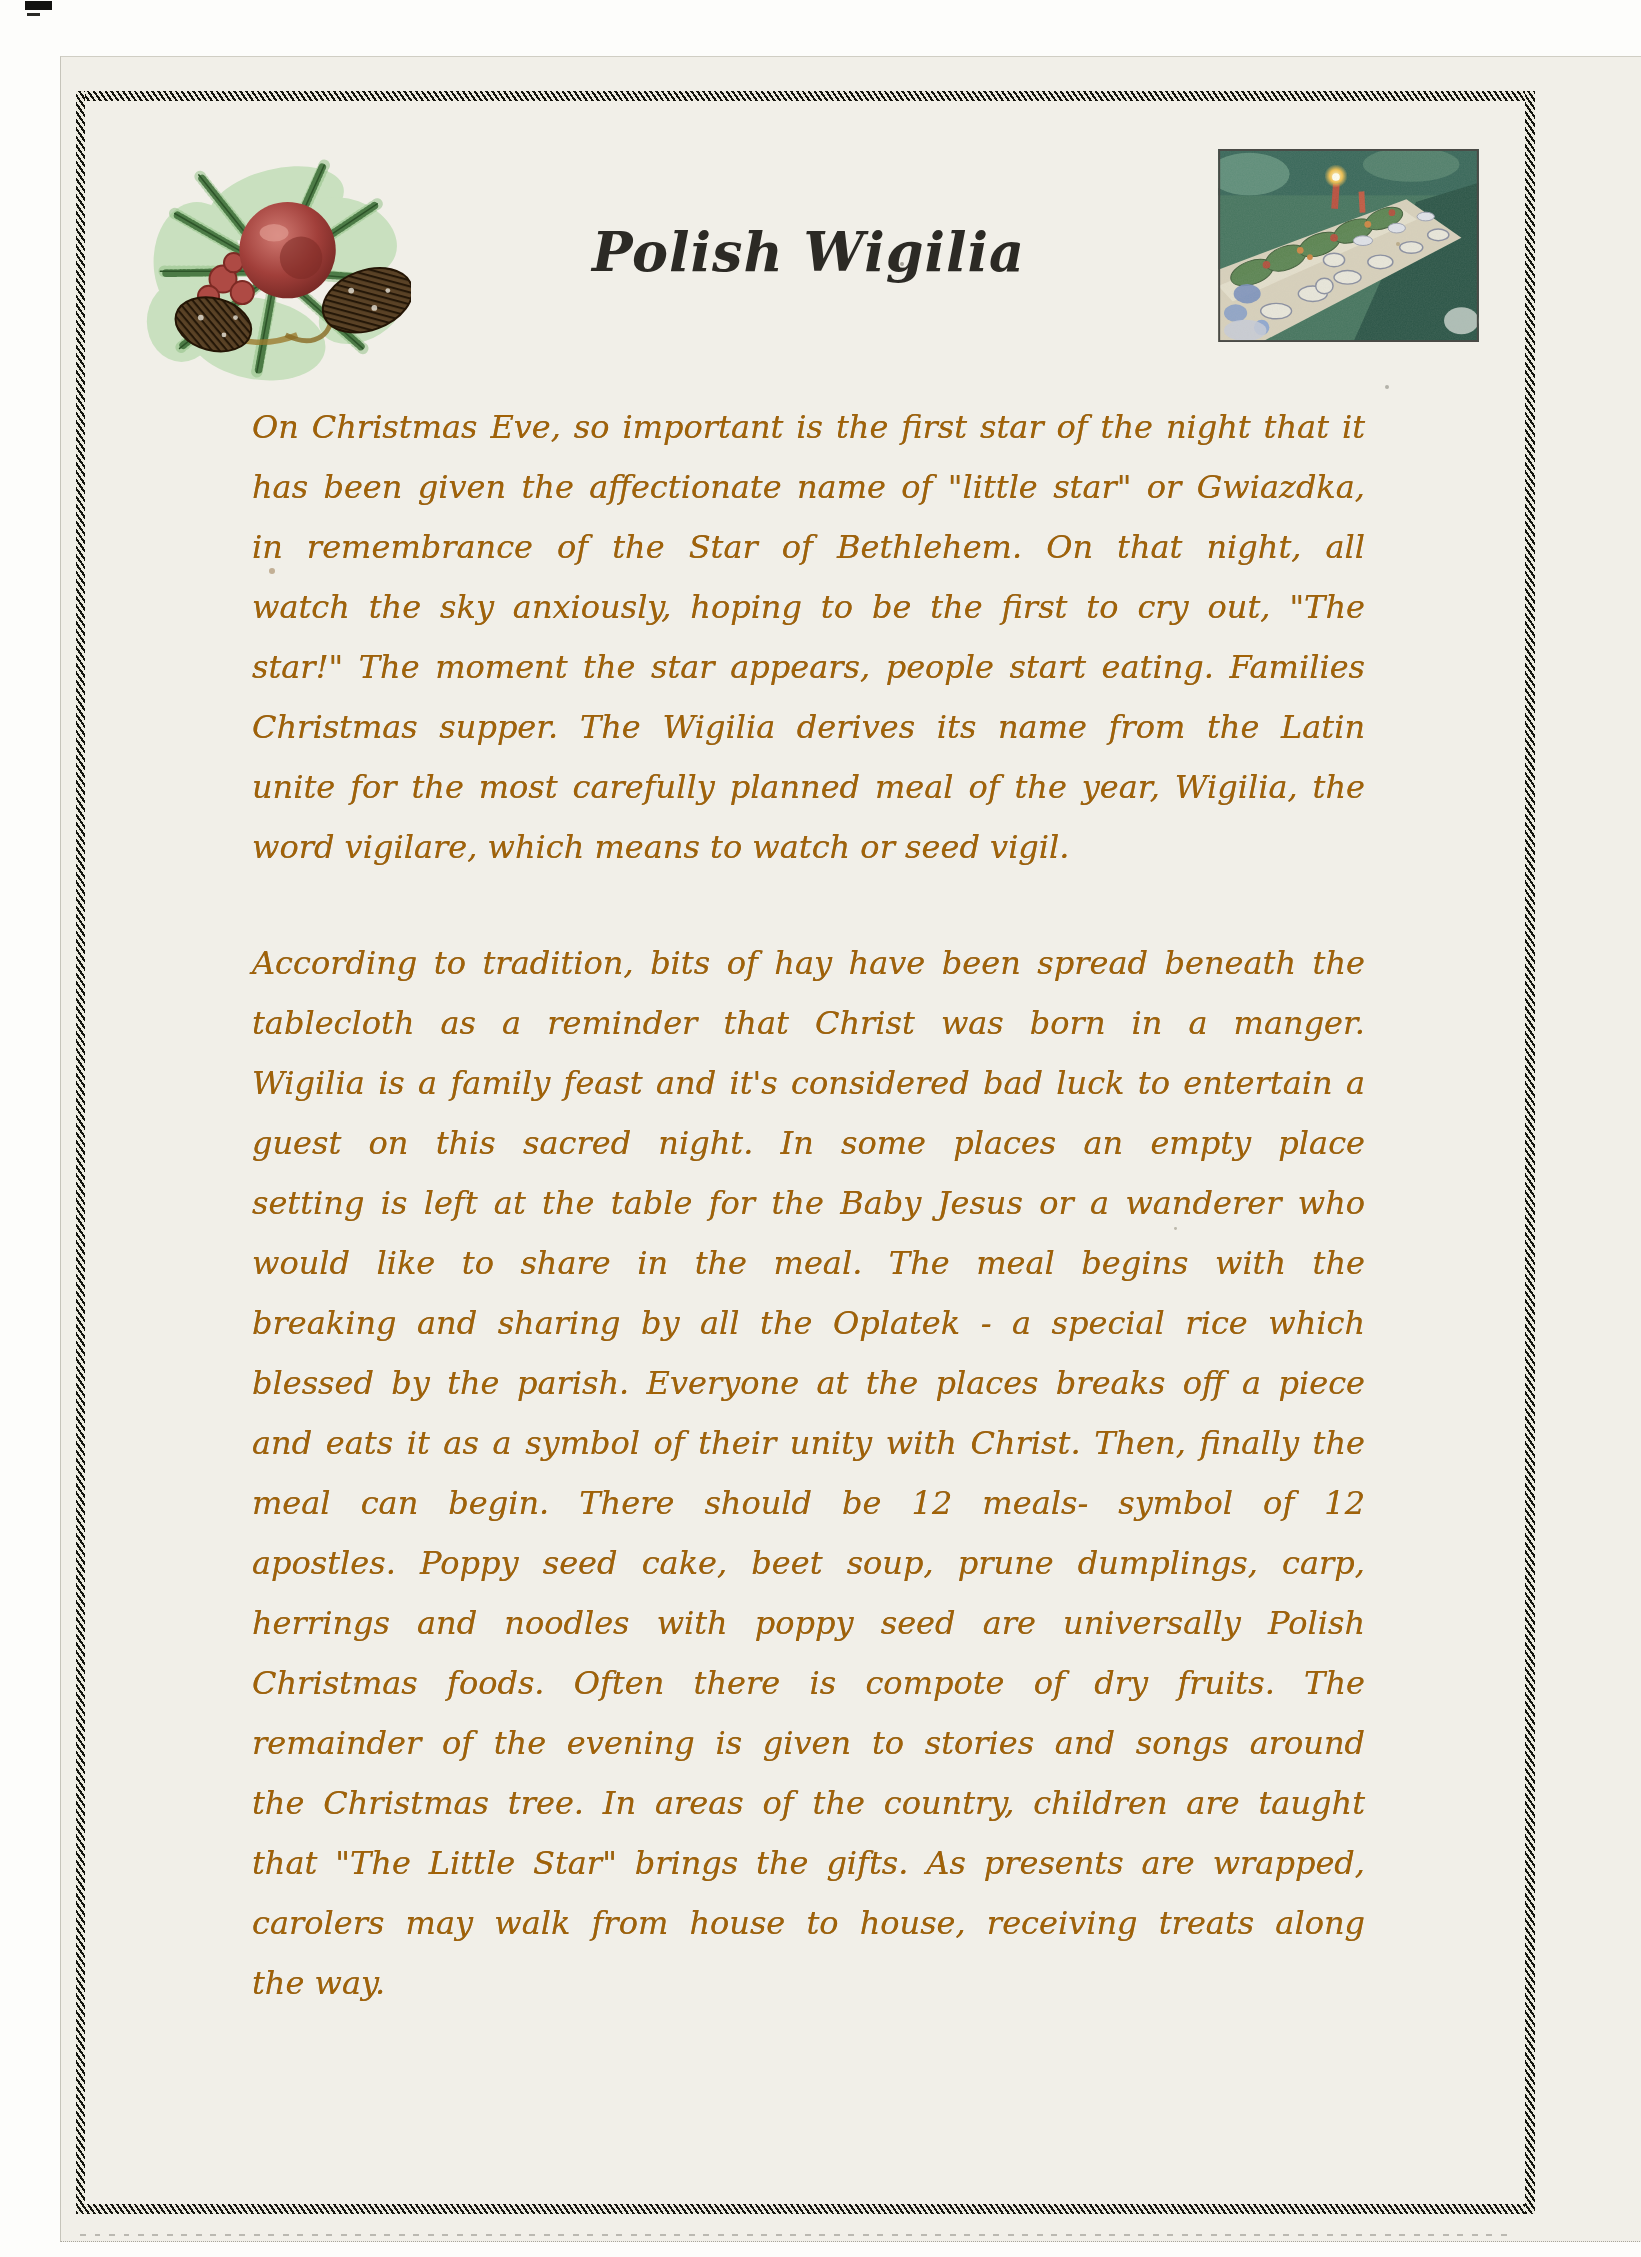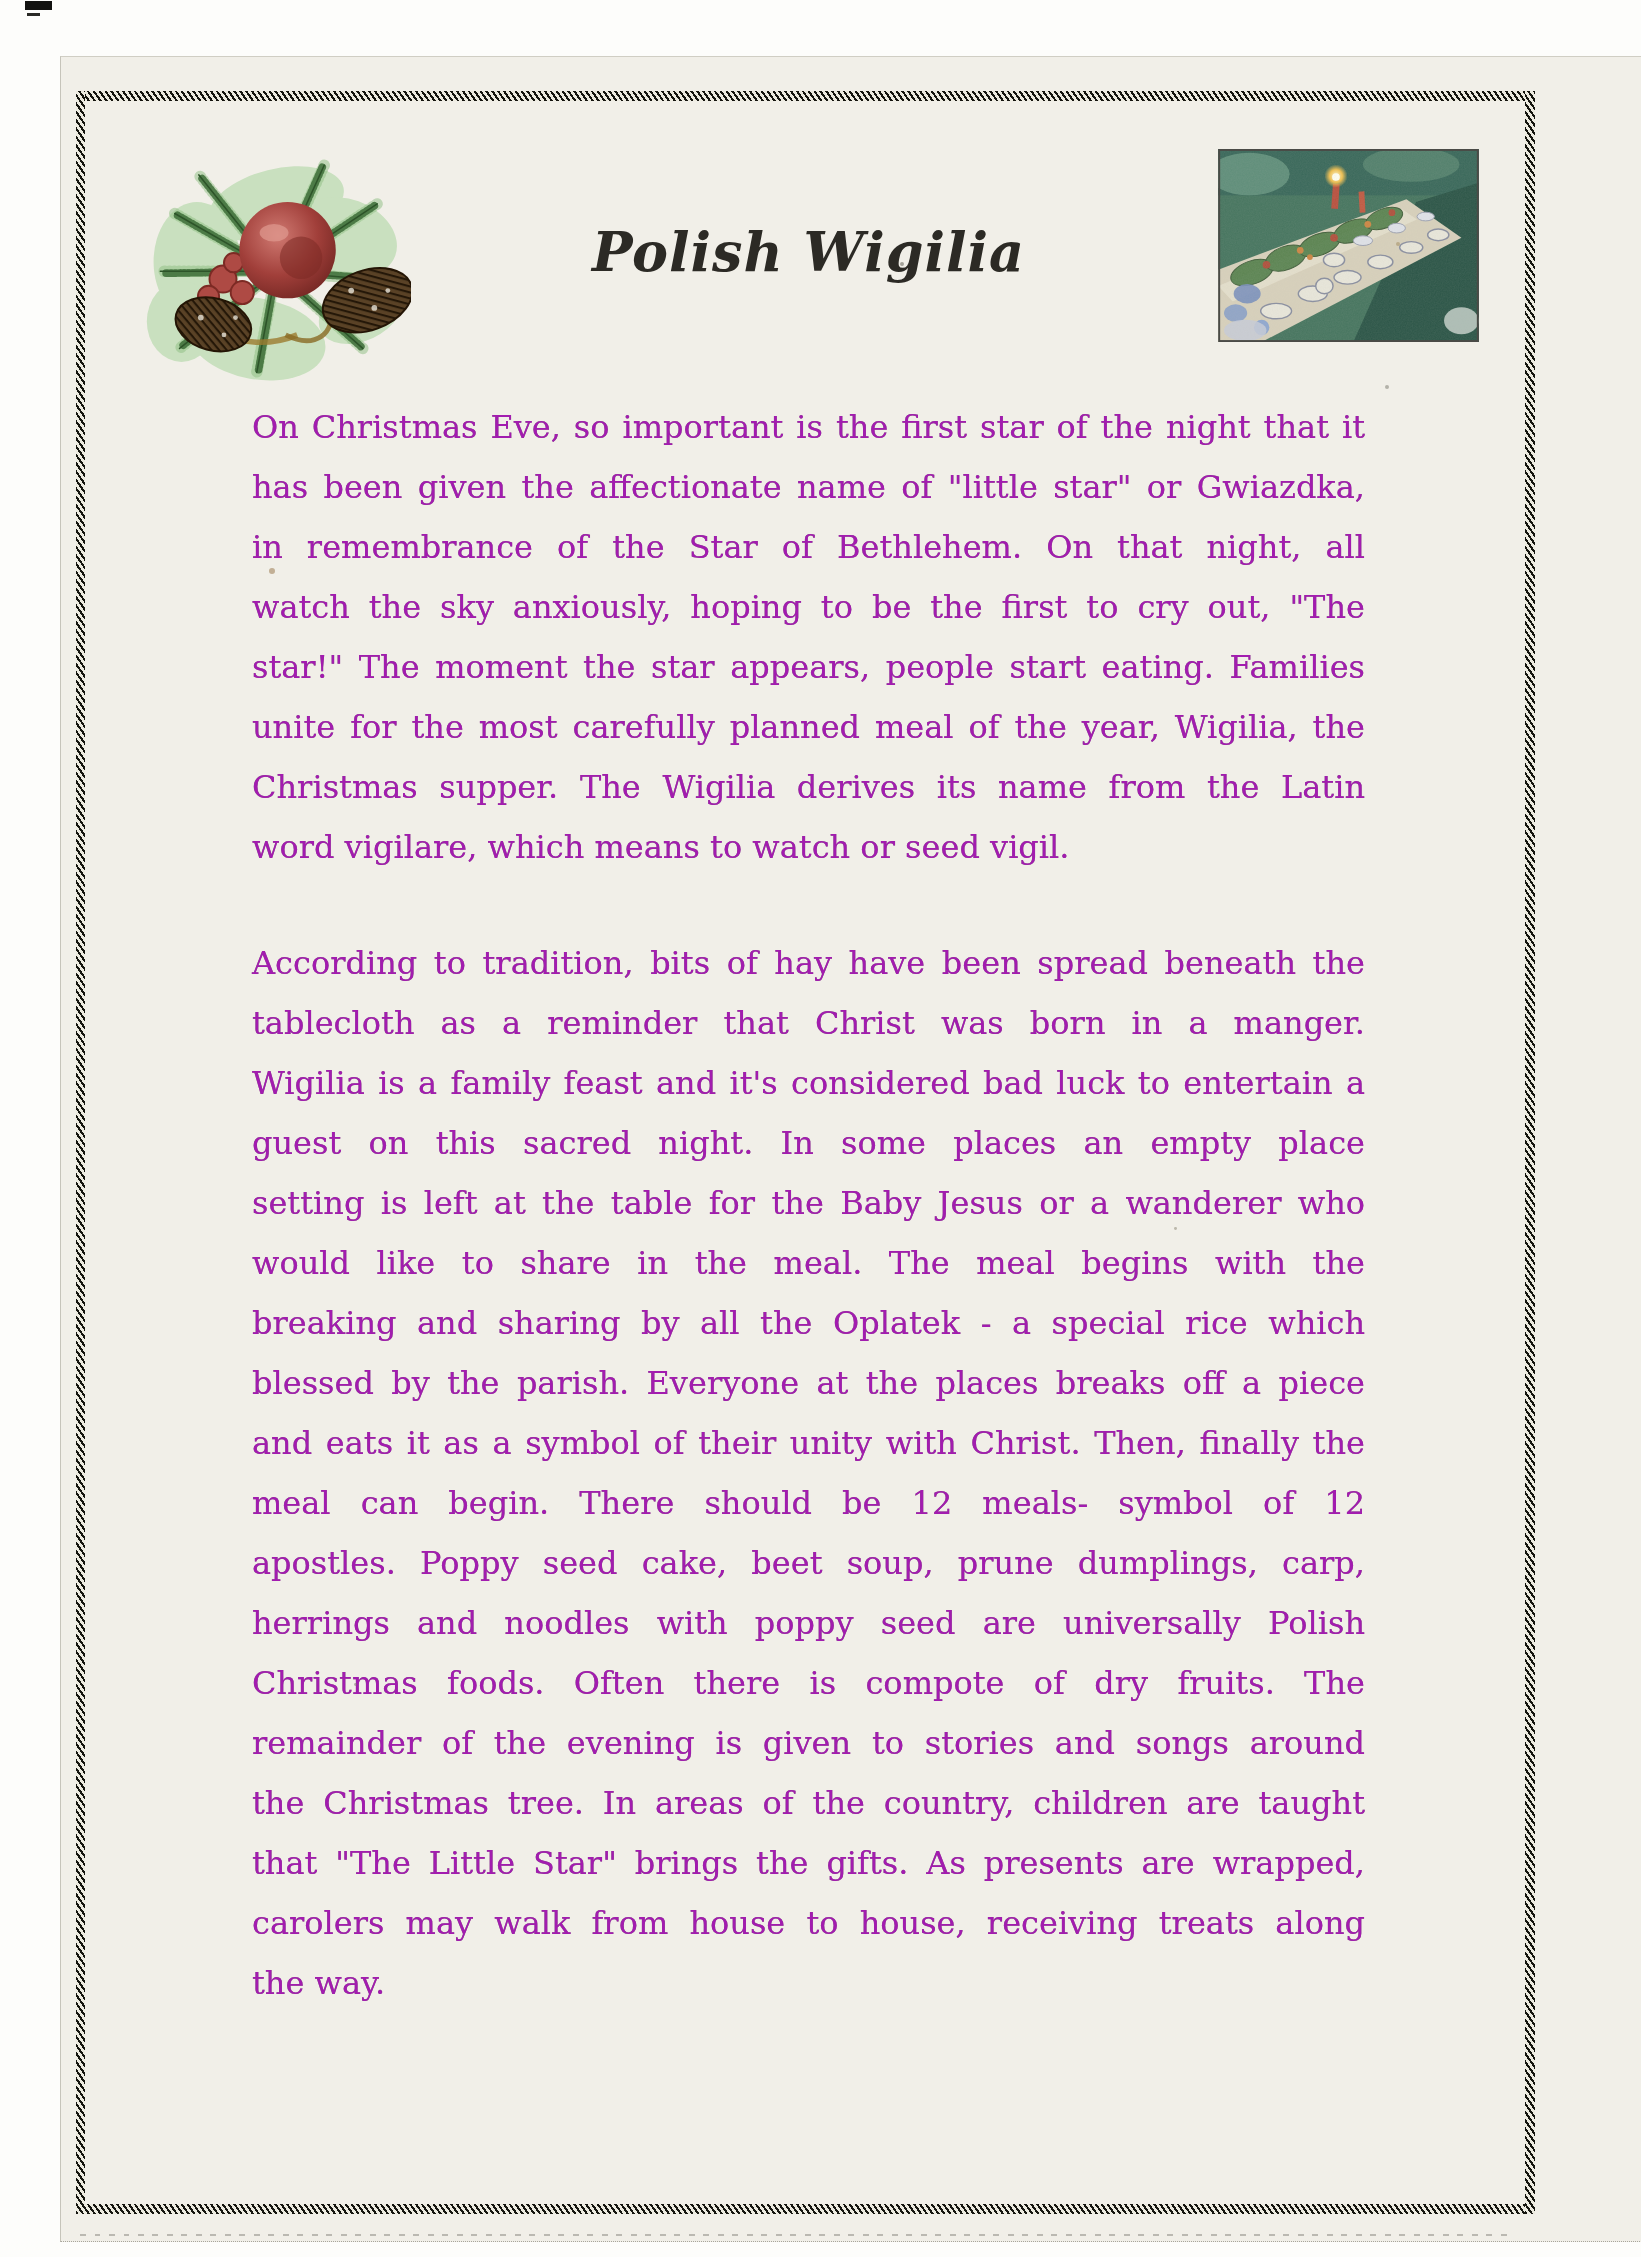--- a/index.html
+++ b/index.html
@@ -28,21 +28,21 @@
   .photo{position:absolute;left:1157px;top:92px;width:261px;height:193px;}
   
   .title{
     position:absolute;left:191px;top:164px;width:1113px;height:62px;
     margin:0;font-size:54px;line-height:62px;font-weight:600;font-style:italic;
     text-align:center;color:#2c2a25;letter-spacing:1px;
   }
   
   .bodytext{
     position:absolute;left:191px;top:340px;width:1113px;
-    font-size:32px;color:#a21caf;
+    font-size:32px;font-style:italic;color:#a16207;
     text-shadow:0 0 0.6px rgba(45,42,36,0.55);
   }
   .para{margin:0;}
   .para2{margin-top:56px;}
   .tline{
     height:60px;line-height:60px;
     text-align:justify;text-align-last:justify;
     white-space:nowrap;overflow:visible;
   }
   .tline-last{text-align-last:left;}
@@ -225,22 +225,22 @@
 
   <h1 class="title">Polish Wigilia</h1>
 
   <div class="bodytext">
     <div class="para">
         <div class="tline">On Christmas Eve, so important is the first star of the night that it</div>
         <div class="tline">has been given the affectionate name of "little star" or Gwiazdka,</div>
         <div class="tline">in remembrance of the Star of Bethlehem. On that night, all</div>
         <div class="tline">watch the sky anxiously, hoping to be the first to cry out, "The</div>
         <div class="tline">star!" The moment the star appears, people start eating. Families</div>
+        <div class="tline">Christmas supper. The Wigilia derives its name from the Latin</div>
         <div class="tline">unite for the most carefully planned meal of the year, Wigilia, the</div>
-        <div class="tline">Christmas supper. The Wigilia derives its name from the Latin</div>
         <div class="tline tline-last">word vigilare, which means to watch or seed vigil.</div>
       </div>
     <div class="para para2">
         <div class="tline">According to tradition, bits of hay have been spread beneath the</div>
         <div class="tline">tablecloth as a reminder that Christ was born in a manger.</div>
         <div class="tline">Wigilia is a family feast and it's considered bad luck to entertain a</div>
         <div class="tline">guest on this sacred night. In some places an empty place</div>
         <div class="tline">setting is left at the table for the Baby Jesus or a wanderer who</div>
         <div class="tline">would like to share in the meal. The meal begins with the</div>
         <div class="tline">breaking and sharing by all the Oplatek - a special rice which</div>

